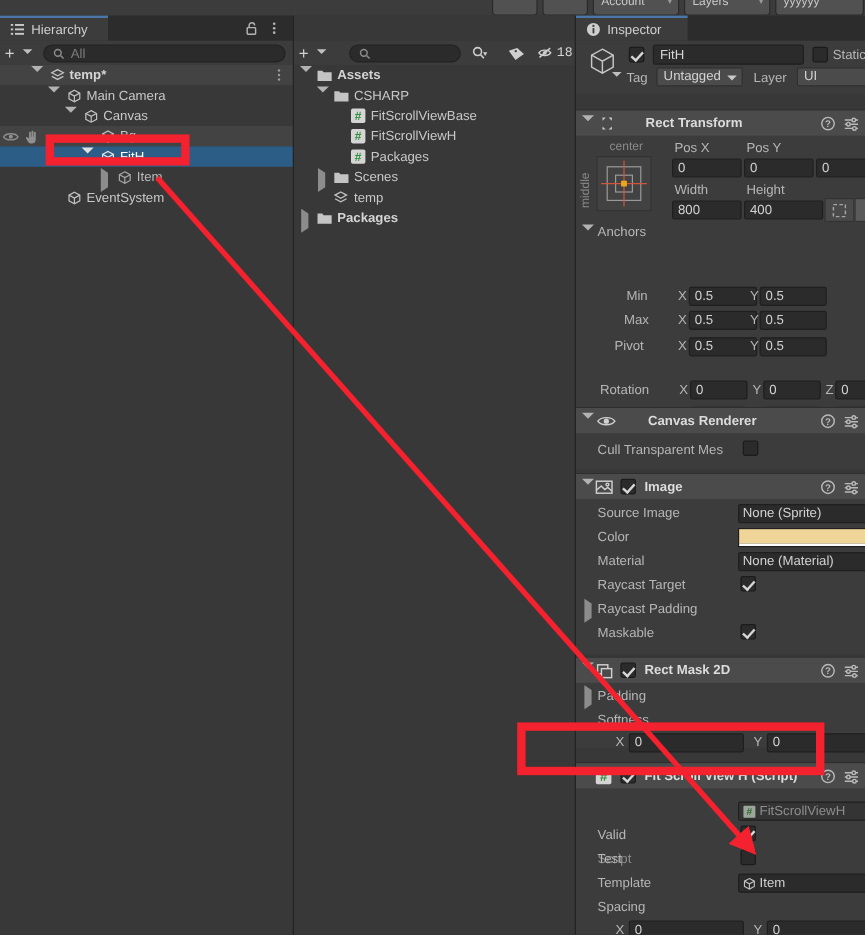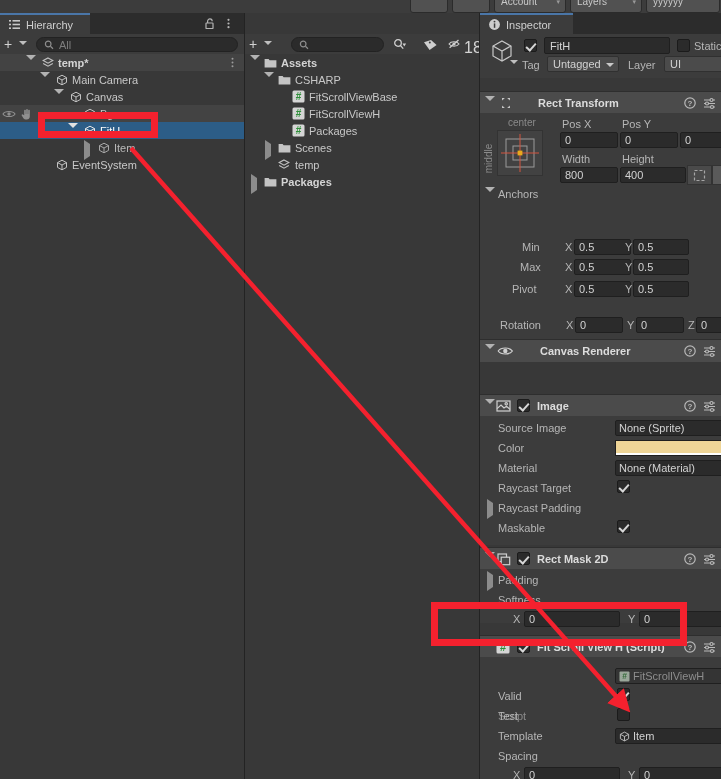--- a/index.html
+++ b/index.html
@@ -283,21 +283,21 @@
             <circle cx="6.8" cy="3.6" r="1" fill="#3c3c3c"></circle>
         </svg>
       </span>
       <span style="position:absolute;left:203px;top:4px;">
         <svg width="15" height="12" viewBox="0 0 15 12" fill="none" stroke="#cfcfcf" stroke-width="1.1">
           <path d="M1 6 C3 3 9 3 11 6 C9 9 3 9 1 6 Z"></path>
             <circle cx="6" cy="6" r="1.6" fill="#cfcfcf" stroke="none"></circle>
           <path d="M1.6 9.8 L10.5 2.1" stroke-width="1.3"></path>
         </svg>
       </span>
-      <span class="lbl" style="left:219px;top:5px;color:#d4d4d4;font-size:16px;">18</span>
+      <span class="lbl" style="left:219px;top:5px;color:#d4d4d4;font-size:11px;font-family:Liberation Mono, monospace;">18</span>
     </div>
 
     <div style="position:absolute;left:0;top:41px;width:234px;">
 
       <div class="treerow" style="top:0;">
         <span class="tw" style="left:5px;top:6px;"><i class="tri"></i></span>
         <span style="position:absolute;left:19px;top:3px;">
           <svg width="13" height="12" viewBox="0 0 13 12">
               <path d="M0.6 2 h4 l1 1.3 h6.8 v7.2 H0.6 Z" fill="#c4c4c4"></path>
             </svg>
@@ -536,20 +536,24 @@
           </svg>
       </span>
       <span class="pre-ico" style="right:6px;">
         <svg width="13" height="13" viewBox="0 0 13 13" stroke="#b9b9b9" stroke-width="1.2" fill="none">
           <path d="M1 3 H12 M1 6.5 H12 M1 10 H12"></path>
           <circle cx="8.5" cy="3" r="1.5" fill="#4b4b4b"></circle>
             <circle cx="4" cy="6.5" r="1.5" fill="#4b4b4b"></circle>
             <circle cx="9" cy="10" r="1.5" fill="#4b4b4b"></circle>
         </svg>
       </span>
+    </div>
+    <div class="sectionbg" style="top:348px;height:30px;">
+      <span class="lbl" style="left:18px;top:8px;">Cull Transparent Mes</span>
+      <div class="chk" style="left:139px;top:6px;"></div>
     </div>
 
     <div class="comp-head" style="top:381px;">
       <span class="comp-foldout"><i class="tri"></i></span>
       <span style="position:absolute;left:16px;top:4px;">
         <svg width="15" height="14" viewBox="0 0 15 14" fill="none" stroke="#d0d0d0" stroke-width="1.2">
           <rect x="1" y="2" width="13" height="10"></rect>
             <path d="M1 9.6 L5 6 L8 9 L10.5 7.2 L14 10.4"></path>
             <circle cx="10.2" cy="4.8" r="1.2"></circle>
         </svg>

